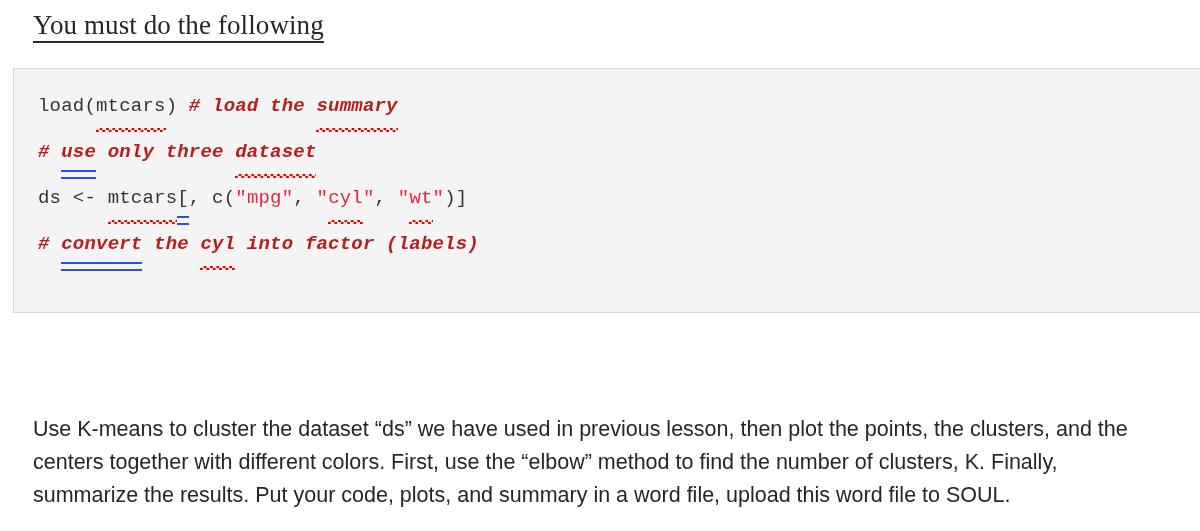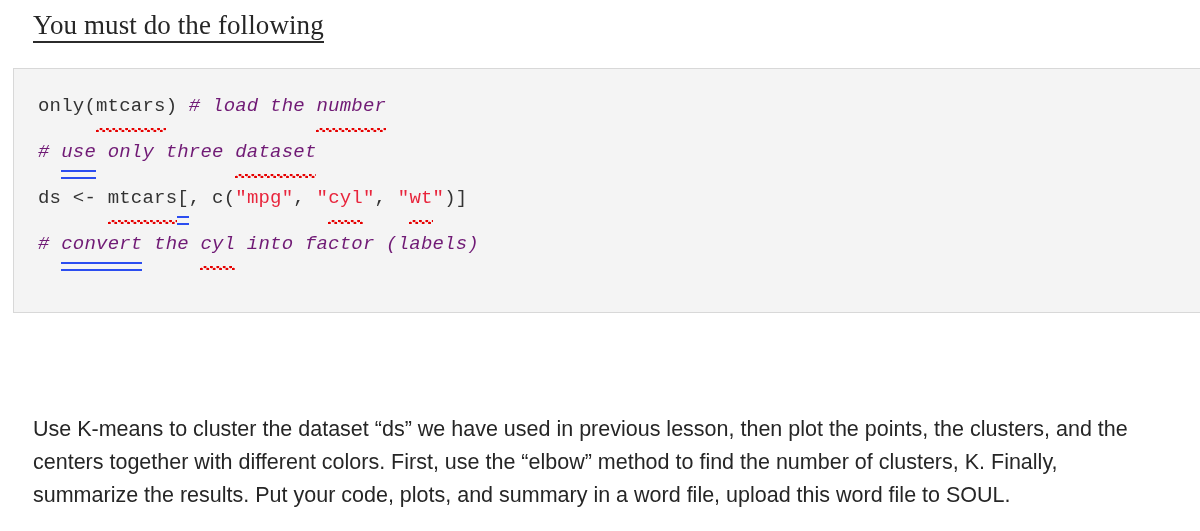--- a/index.html
+++ b/index.html
@@ -54,21 +54,21 @@
   .code-line {
     font-family: "Liberation Mono", "DejaVu Sans Mono", monospace;
     font-size: 19px;
     line-height: 46px;
     height: 46px;
     color: #333333;
     white-space: pre;
     letter-spacing: 0.2px;
   }
   .tok-plain   { color: #333333; }
-  .tok-comment { color: #701a75; font-style: italic; }
+  .tok-comment { color: #b91c1c; font-style: italic; font-weight: bold; }
   .tok-string  { color: #e8253c; }
 
   
   .sp {
     position: relative;
     display: inline-block;
   }
   .sp::after {
     content: "";
     position: absolute;
@@ -115,21 +115,21 @@
 <body>
 
 <div class="page">
 
   <div class="heading">
     <span class="hd-text">You must do the following</span>
   </div>
 
   <div class="codeblock">
     <div id="code-lines">
-        <div class="code-line"><span class="tok-plain">only(</span><span class="tok-plain sp">mtcars</span><span class="tok-plain">) </span><span class="tok-comment"># load the </span><span class="tok-comment sp">number</span></div>
+        <div class="code-line"><span class="tok-plain">load(</span><span class="tok-plain sp">mtcars</span><span class="tok-plain">) </span><span class="tok-comment"># load the </span><span class="tok-comment sp">summary</span></div>
         <div class="code-line"><span class="tok-comment"># </span><span class="tok-comment gr">use</span><span class="tok-comment"> only three </span><span class="tok-comment sp">dataset</span></div>
         <div class="code-line"><span class="tok-plain">ds &lt;- </span><span class="tok-plain sp">mtcars</span><span class="tok-plain gr">[</span><span class="tok-plain">, c(</span><span class="tok-string">"mpg"</span><span class="tok-plain">, </span><span class="tok-string">"</span><span class="tok-string sp">cyl</span><span class="tok-string">"</span><span class="tok-plain">, </span><span class="tok-string">"</span><span class="tok-string sp">wt</span><span class="tok-string">"</span><span class="tok-plain">)]</span></div>
         <div class="code-line"><span class="tok-comment"># </span><span class="tok-comment gr">convert</span><span class="tok-comment"> the </span><span class="tok-comment sp">cyl</span><span class="tok-comment"> into factor (labels)</span></div>
       </div>
   </div>
 
   <p class="paragraph">Use K-means to cluster the dataset “ds” we have used in previous lesson, then plot the points, the clusters, and the centers together with different colors. First, use the “elbow” method to find the number of clusters, K. Finally, summarize the results. Put your code, plots, and summary in a word file, upload this word file to SOUL.</p>
 
 </div>
 

